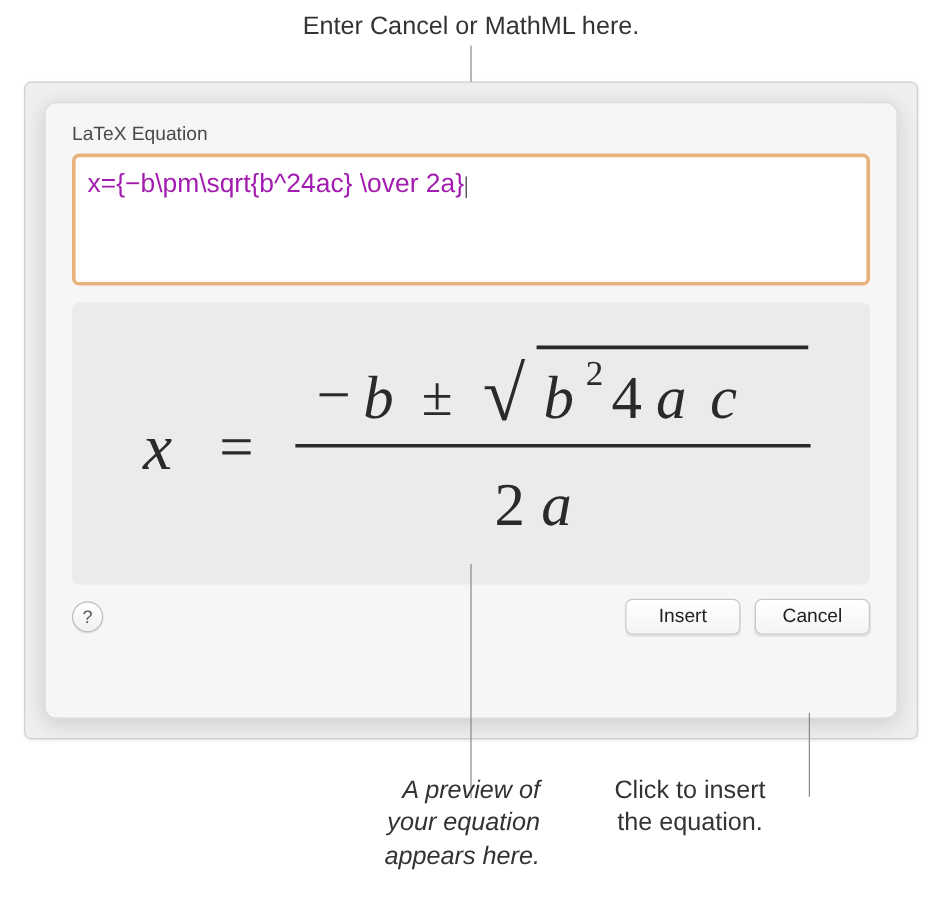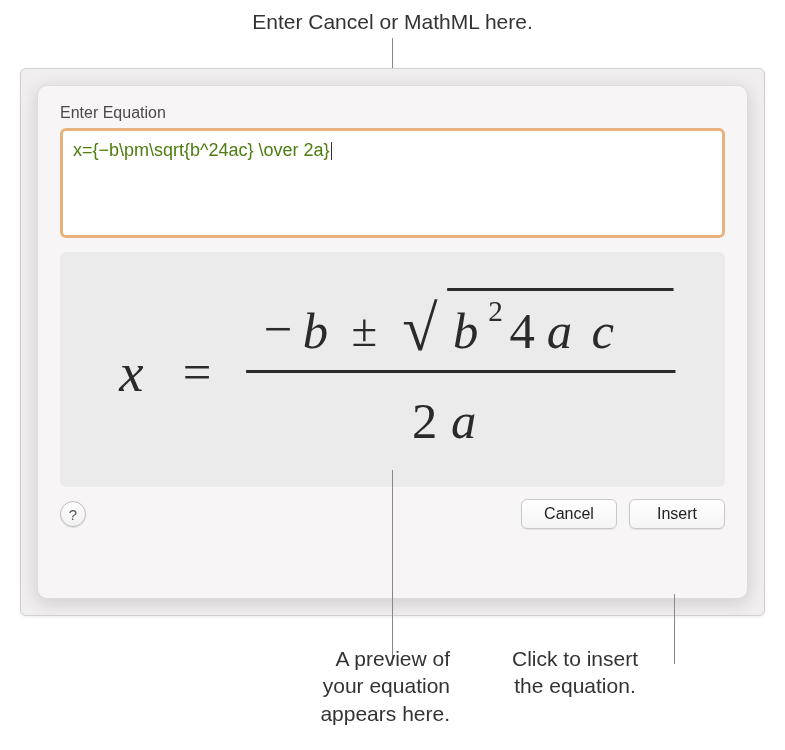--- a/index.html
+++ b/index.html
@@ -65,22 +65,22 @@
       font-weight: 400;
     }
     .equation-input {
       width: 100%;
       height: 110px;
       border: 3px solid #e8b27d;
       border-radius: 6px;
       background: #ffffff;
       padding: 8px 10px;
       font-family: -apple-system, ui-sans-serif, Arial, sans-serif;
-      font-size: 18px;
-      color: #4d7c0f;
+      font-size: 22px;
+      color: #a21caf;
       resize: none;
       outline: none;
       line-height: 1.3;
     }
     .preview-box {
       margin-top: 14px;
       background: #ecebeb;
       border-radius: 6px;
       height: 235px;
       display: flex;
@@ -133,20 +133,21 @@
       font-size: 21px;
       color: #333;
       text-align: left;
       line-height: 1.3;
     }
     .callout-preview {
       top: 645px;
       left: 230px;
       width: 220px;
       text-align: right;
+      font-style: italic;
     }
     .callout-insert {
       top: 645px;
       left: 470px;
       width: 210px;
       text-align: center;
     }
     .leader-preview {
       position: absolute;
       top: 470px;
@@ -174,21 +175,21 @@
     }
   </style>
 </head>
 <body>
 
 <div class="callout-top">Enter Cancel or MathML here.</div>
 <div class="leader-top"></div>
 
 <div class="outer-frame">
   <div class="dialog">
-    <div class="dialog-title">Enter Equation</div>
+    <div class="dialog-title">LaTeX Equation</div>
 
     <div>
       <div class="equation-input cursor-bar" contenteditable="true" style="">x={−b\pm\sqrt{b^24ac} \over 2a}</div>
     </div>
 
     <div class="preview-box">
       <svg class="equation-svg" viewBox="0 0 620 200">
         <g font-family="Georgia, 'Times New Roman', serif" fill="#2a2a2a">
           <text x="30" y="122" font-size="56" font-style="italic">x</text>
           <text x="95" y="120" font-size="52">=</text>
@@ -211,22 +212,22 @@
           <text x="370" y="170" font-size="52" font-style="italic">a</text>
         </g>
       </svg>
     </div>
 
     <div class="bottom-row">
       <button class="help-btn">
         <span>?</span>
       </button>
       <div class="btn-group">
+        <button class="mac-btn">Insert</button>
         <button class="mac-btn">Cancel</button>
-        <button class="mac-btn">Insert</button>
       </div>
     </div>
   </div>
 </div>
 
 <div class="leader-preview"></div>
 <div class="leader-insert"></div>
 
 <div class="callout-bottom callout-preview">A preview of<br>your equation<br>appears here.</div>
 <div class="callout-bottom callout-insert">Click to insert<br>the equation.</div>

